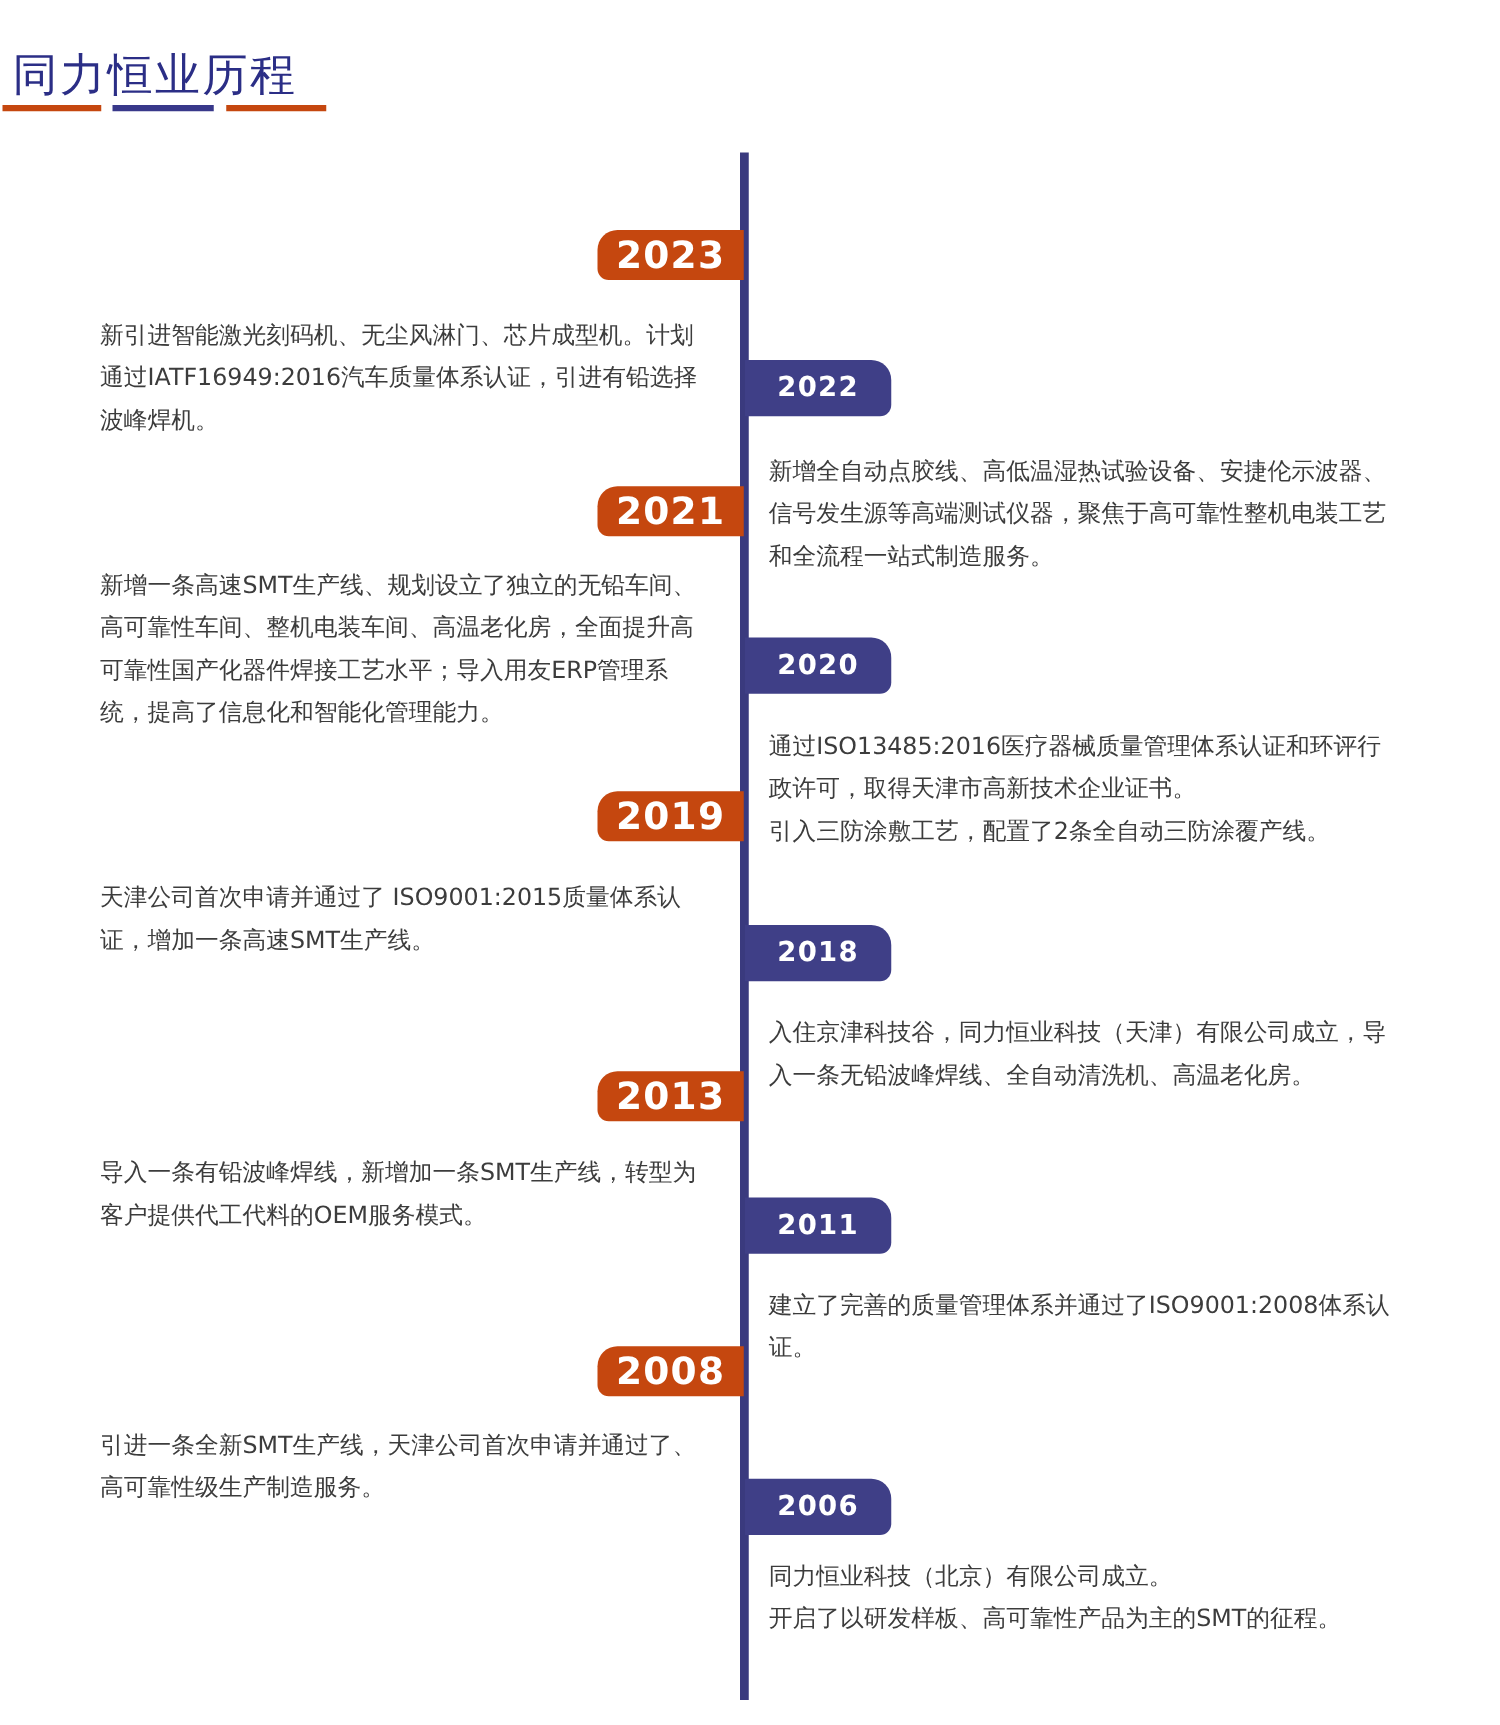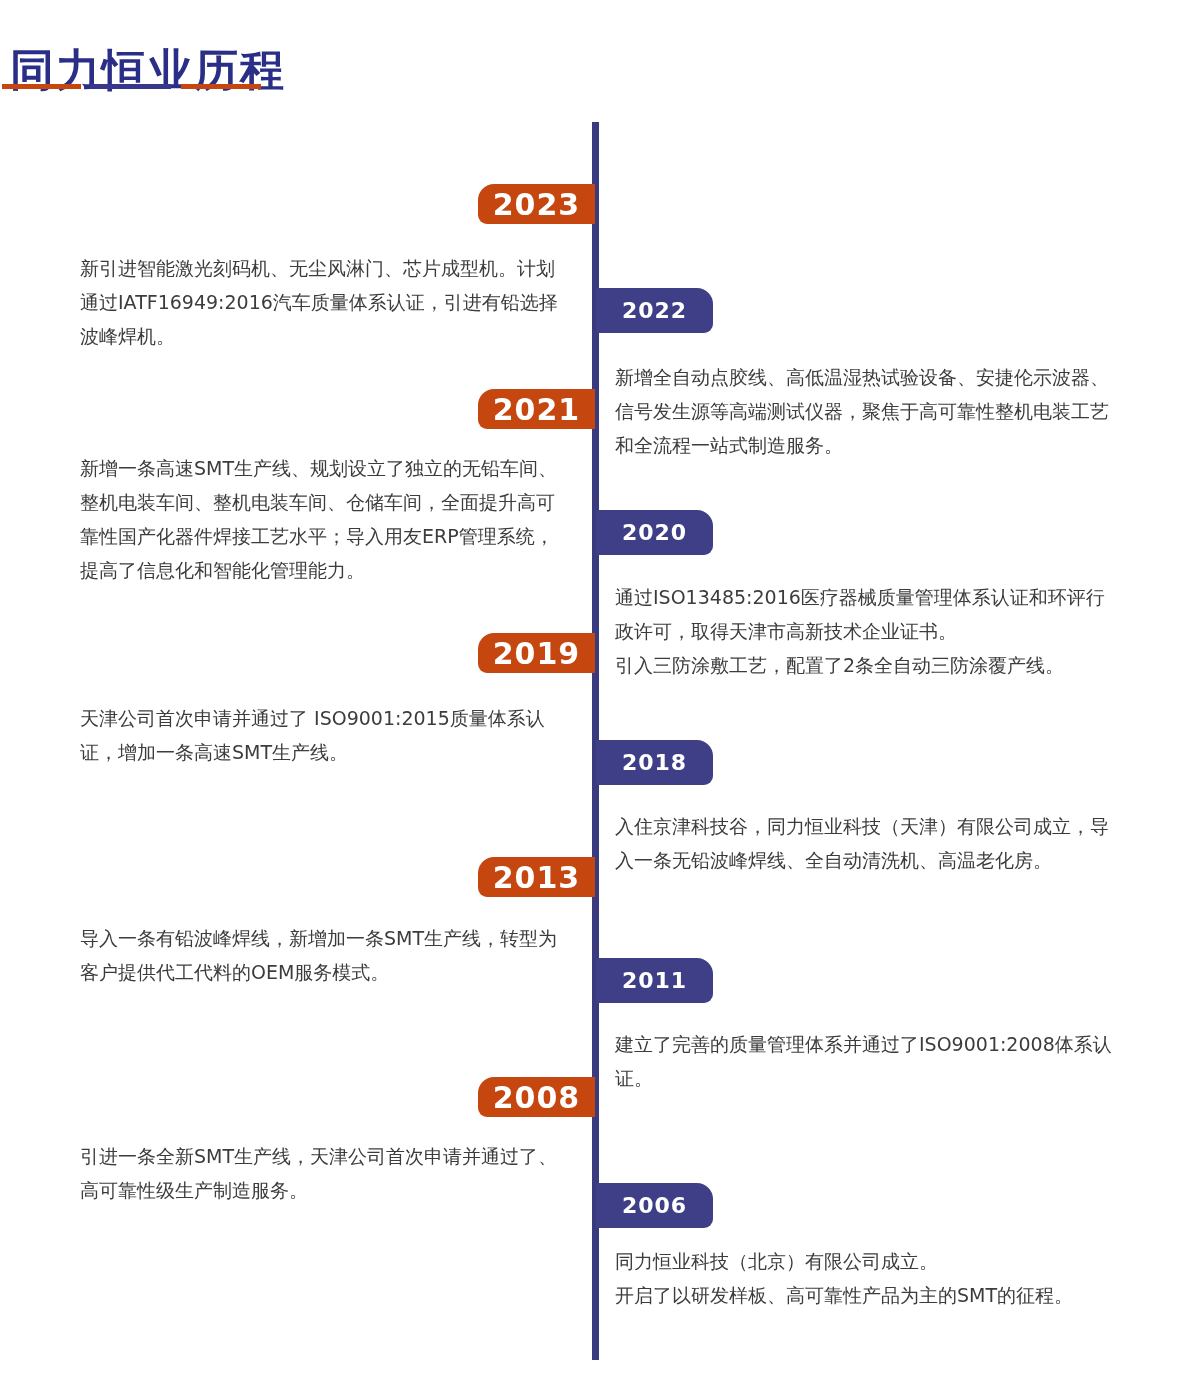--- a/index.html
+++ b/index.html
@@ -14,22 +14,22 @@
   .canvas{
     position:relative;
     width:1200px;
     height:1380px;
     background:#ffffff;
     overflow:hidden;
   }
   .page-title{
     position:absolute;
     left:10px; top:12px;
-    font-size:44px;
-    font-weight:700;
+    font-size:36px;
+    font-weight:400;
     letter-spacing:2px;
     color:var(--title);
   }
   .title-dashes{
     position:absolute;
     left:2px; top:84px;
     display:flex;
   }
   .dash{height:5px; display:inline-block;}
   .dash.d1{width:79px; background:var(--orange); margin-right:9px;}
@@ -110,21 +110,21 @@
   </div>
 
   <div id="b2022" class="badge bright">2022</div>
   <div id="t2022" class="mtext tright">
     <p>新增全自动点胶线、高低温湿热试验设备、安捷伦示波器、信号发生源等高端测试仪器，聚焦于高可靠性整机电装工艺和全流程一站式制造服务。</p>
     <p></p>
   </div>
 
   <div id="b2021" class="badge bleft">2021</div>
   <div id="t2021" class="mtext tleft">
-    <p>新增一条高速SMT生产线、规划设立了独立的无铅车间、整机电装车间、整机电装车间、仓储车间，全面提升高可靠性国产化器件焊接工艺水平；导入用友ERP管理系统，提高了信息化和智能化管理能力。</p>
+    <p>新增一条高速SMT生产线、规划设立了独立的无铅车间、高可靠性车间、整机电装车间、高温老化房，全面提升高可靠性国产化器件焊接工艺水平；导入用友ERP管理系统，提高了信息化和智能化管理能力。</p>
     <p></p>
   </div>
 
   <div id="b2020" class="badge bright">2020</div>
   <div id="t2020" class="mtext tright">
     <p>通过ISO13485:2016医疗器械质量管理体系认证和环评行政许可，取得天津市高新技术企业证书。</p>
     <p>引入三防涂敷工艺，配置了2条全自动三防涂覆产线。</p>
   </div>
 
   <div id="b2019" class="badge bleft">2019</div>

